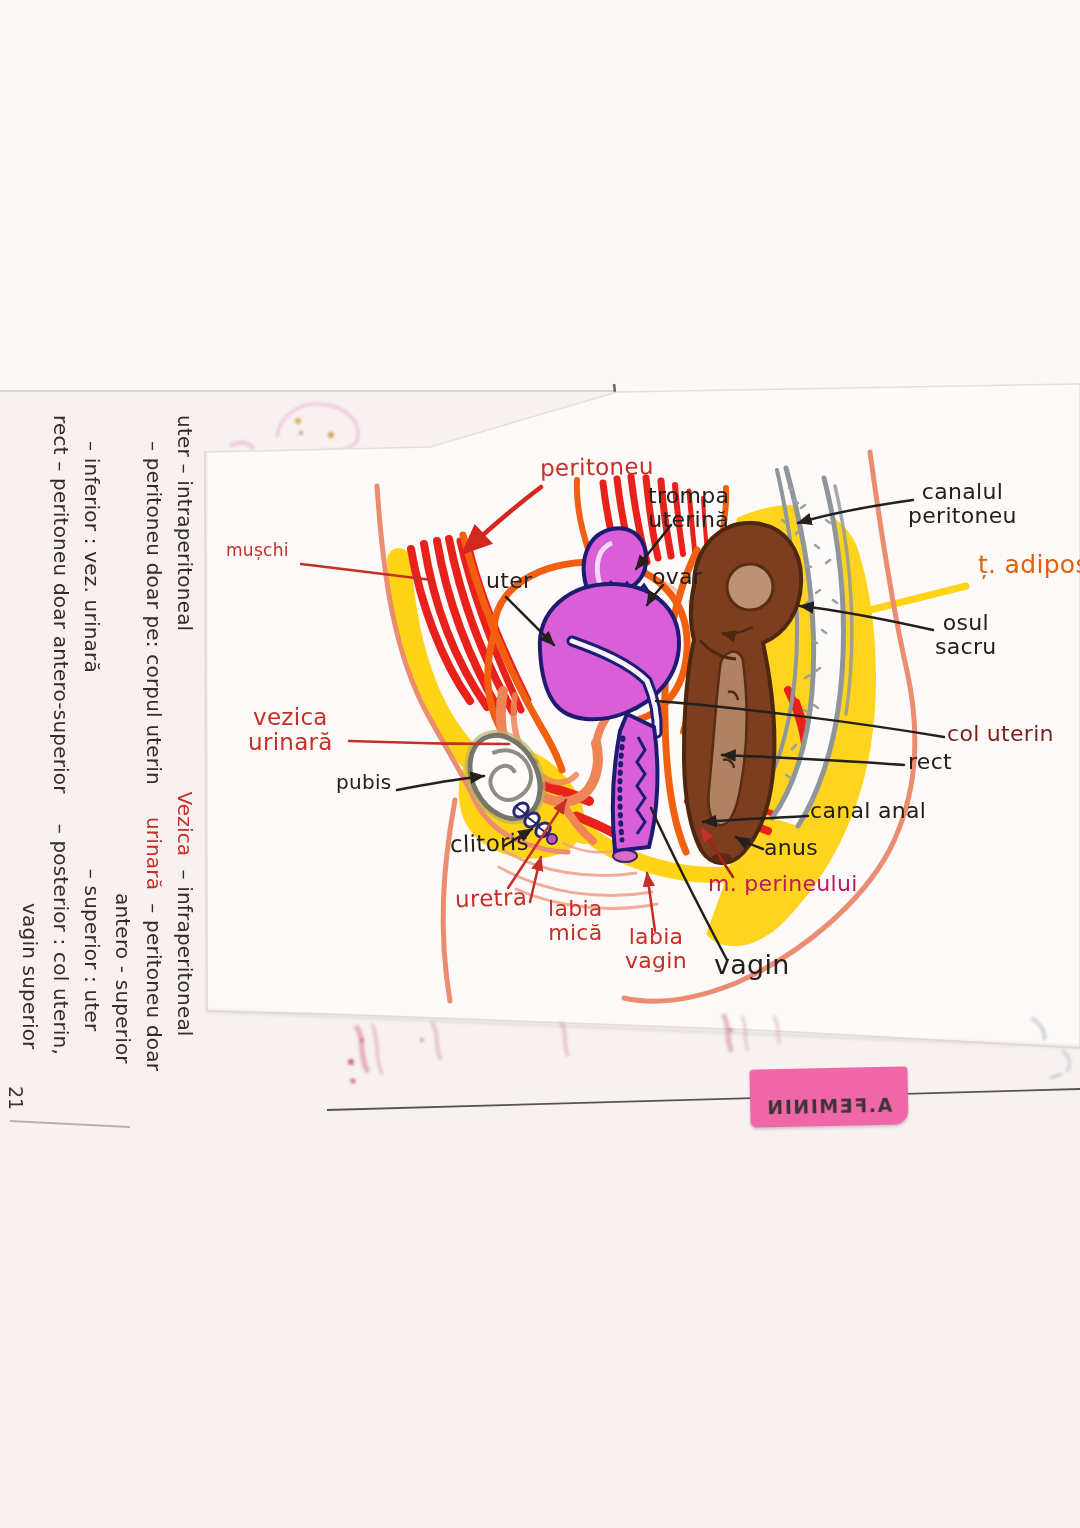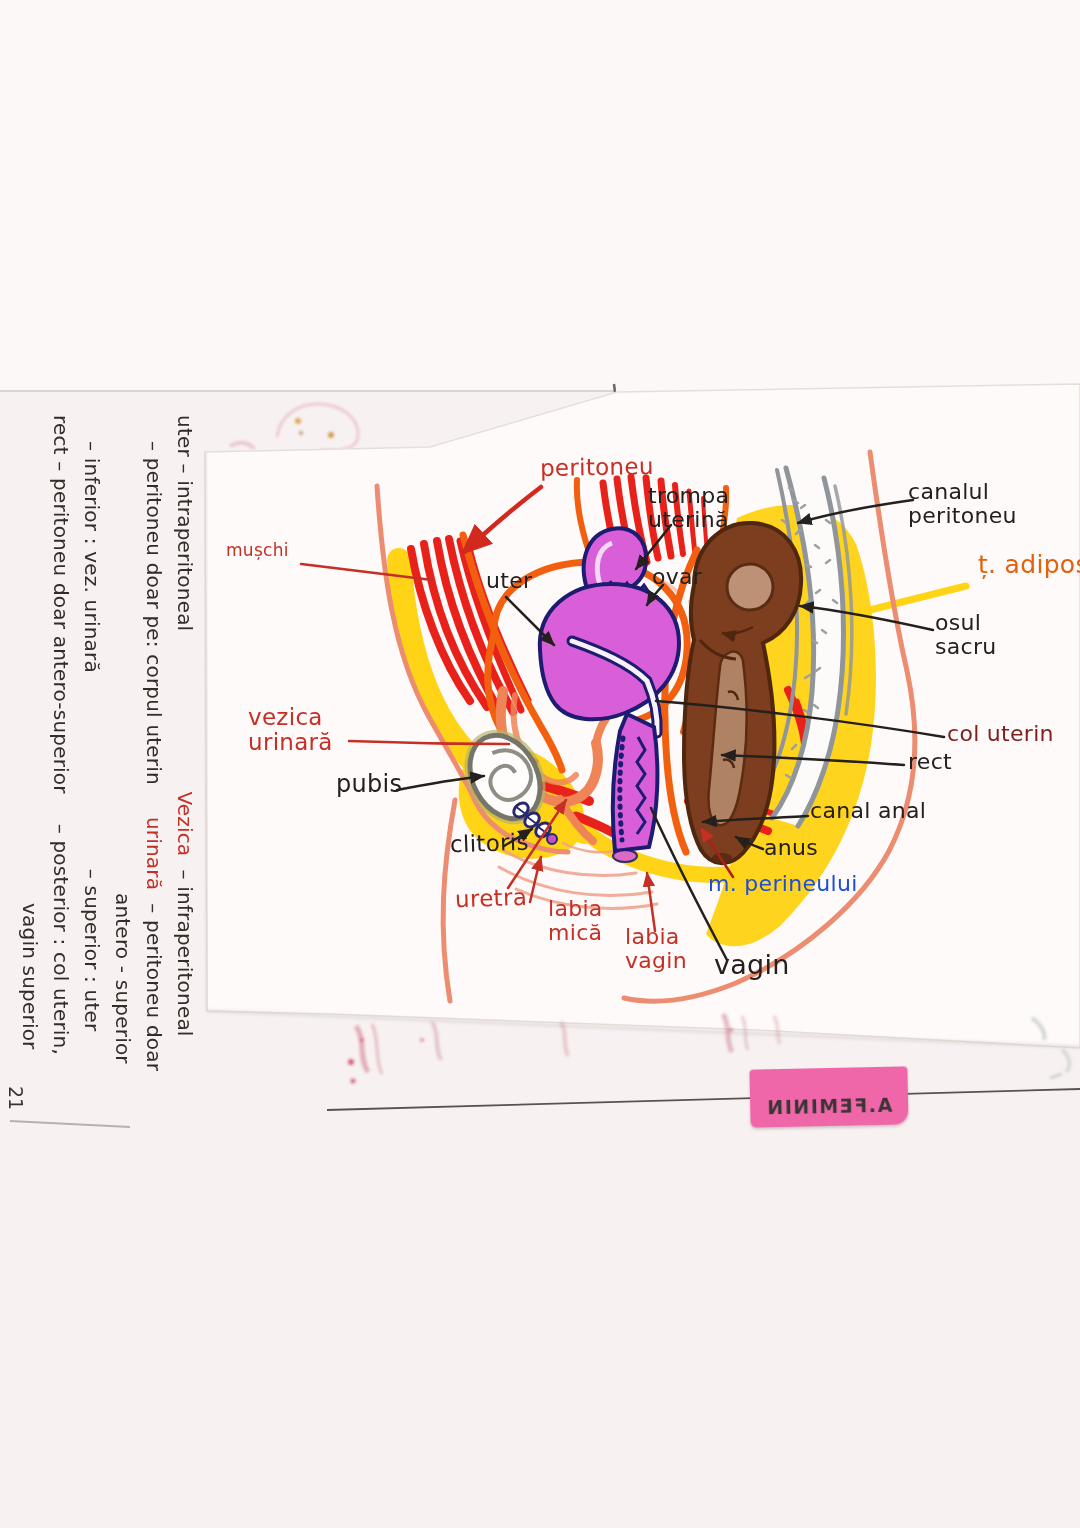--- a/index.html
+++ b/index.html
@@ -10,25 +10,25 @@
   }
   #stage{position:absolute;left:0;top:0;width:1080px;height:1528px;}
   svg{position:absolute;left:0;top:0;}
 
   
   .lbl{
     position:absolute;font-size:22px;line-height:1.08;color:#23201e;
     white-space:nowrap;letter-spacing:.3px;font-weight:500;
   }
   .lbl .ln{display:block;}
-  .center{}
+  .center{text-align:center;}
   .red{color:#c62f25;}
   .navy{color:#7f1d1d;}
   .orange{color:#e2610e;}
-  .darkred{color:#1d4ed8;}
+  .darkred{color:#be185d;}
 
   
   .notes{
     position:absolute;left:200px;top:415px;width:705px;height:192px;
     transform:rotate(90deg);transform-origin:0 0;
     font-size:20px;color:#332c28;letter-spacing:.2px;
   }
   .nrow{display:block;white-space:nowrap;height:31px;line-height:31px;}
   .seg{display:inline-block;}
   .nred{color:#c62f25;}
@@ -306,21 +306,21 @@
       <span class="ln">sacru</span>
     </div>
   <div class="lbl red" style="left:226px;top:541px;font-size:17px">mușchi</div>
   <div class="lbl" style="left:486px;top:569px">uter</div>
   <div class="lbl red center" style="left:248px;top:705px;font-size:23px">
       <span class="ln">vezica</span>
       <span class="ln">urinară</span>
     </div>
   <div class="lbl navy" style="left:947px;top:722px">col uterin</div>
   <div class="lbl" style="left:908px;top:750px">rect</div>
-  <div class="lbl" style="left:336px;top:772px;font-size:24px">pubis</div>
+  <div class="lbl" style="left:336px;top:772px;font-size:20px">pubis</div>
   <div class="lbl" style="left:810px;top:799px">canal anal</div>
   <div class="lbl" style="left:450px;top:831px;font-size:23px;transform:rotate(-2deg)">clitoris</div>
   <div class="lbl" style="left:764px;top:836px">anus</div>
   <div class="lbl red" style="left:455px;top:886px;font-size:23px;transform:rotate(-2deg)">uretra</div>
   <div class="lbl red center" style="left:548px;top:897px">
       <span class="ln">labia</span>
       <span class="ln">mică</span>
     </div>
   <div class="lbl red center" style="left:625px;top:925px">
       <span class="ln">labia</span>

